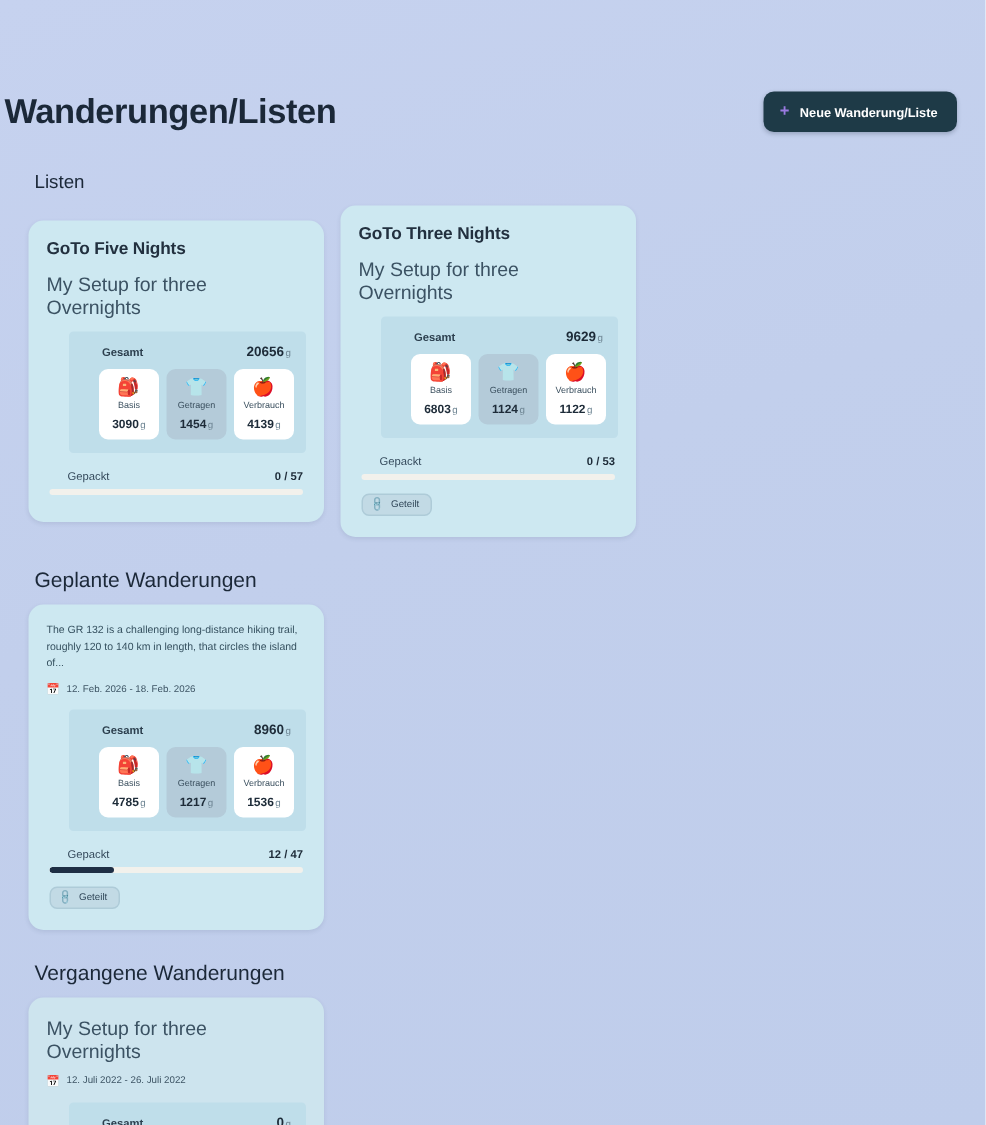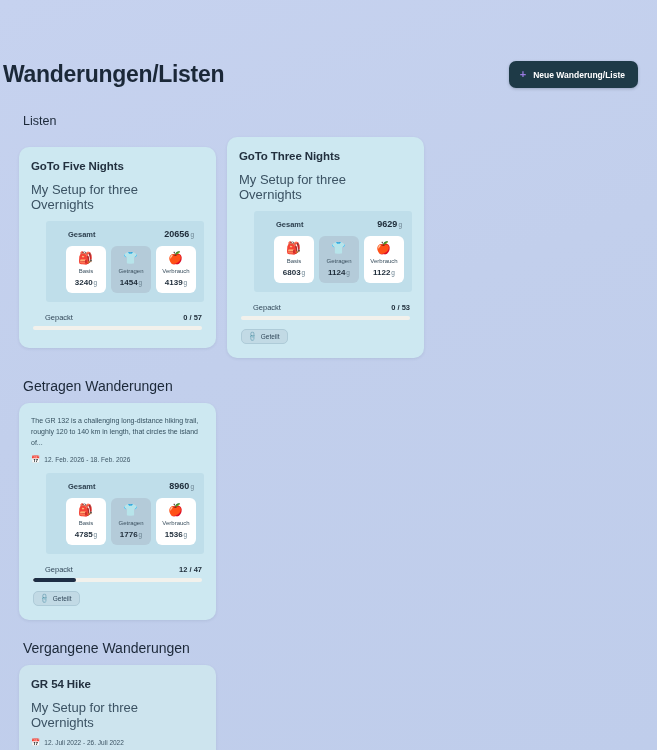--- a/index.html
+++ b/index.html
@@ -244,21 +244,21 @@
           <div class="card-sub">My Setup for three Overnights</div>
           <div class="stats-panel">
             <div class="stats-top">
               <span class="lbl">Gesamt</span>
               <span class="val"><span>20656</span><span class="unit">g</span></span>
             </div>
             <div class="stats-boxes">
               <div class="stat-box">
                 <span class="stat-ic">🎒</span>
                 <span class="stat-lbl">Basis</span>
-                <span class="stat-val"><span>3240</span><span class="unit">g</span></span>
+                <span class="stat-val"><span>3090</span><span class="unit">g</span></span>
               </div>
               <div class="stat-box mid">
                 <span class="stat-ic">👕</span>
                 <span class="stat-lbl">Getragen</span>
                 <span class="stat-val"><span>1454</span><span class="unit">g</span></span>
               </div>
               <div class="stat-box">
                 <span class="stat-ic">🍎</span>
                 <span class="stat-lbl">Verbrauch</span>
                 <span class="stat-val"><span>4139</span><span class="unit">g</span></span>
@@ -301,40 +301,40 @@
             <span class="val">0 / 53</span>
           </div><div class="progress-track">
             <div class="progress-fill" style="width:0%"></div>
           </div><div class="shared-badge">
             <span class="link-ic">🔗</span>
             <span>Geteilt</span>
           </div></article>
       </div>
     </section>
     <section class="section">
-      <h2 class="section-title big">Getragen Wanderungen</h2>
+      <h2 class="section-title big">Geplante Wanderungen</h2>
       <div class="cards-row">
         <article class="card"><div class="card-desc">The GR 132 is a challenging long-distance hiking trail, roughly 120 to 140 km in length, that circles the island of...</div><div class="card-date">
             <span class="cal-ic">📅</span>
             <span>12. Feb. 2026 - 18. Feb. 2026</span>
           </div><div class="stats-panel">
             <div class="stats-top">
               <span class="lbl">Gesamt</span>
               <span class="val"><span>8960</span><span class="unit">g</span></span>
             </div>
             <div class="stats-boxes">
               <div class="stat-box">
                 <span class="stat-ic">🎒</span>
                 <span class="stat-lbl">Basis</span>
                 <span class="stat-val"><span>4785</span><span class="unit">g</span></span>
               </div>
               <div class="stat-box mid">
                 <span class="stat-ic">👕</span>
                 <span class="stat-lbl">Getragen</span>
-                <span class="stat-val"><span>1776</span><span class="unit">g</span></span>
+                <span class="stat-val"><span>1217</span><span class="unit">g</span></span>
               </div>
               <div class="stat-box">
                 <span class="stat-ic">🍎</span>
                 <span class="stat-lbl">Verbrauch</span>
                 <span class="stat-val"><span>1536</span><span class="unit">g</span></span>
               </div>
             </div>
           </div><div class="progress-head">
             <span class="lbl">Gepackt</span>
             <span class="val">12 / 47</span>
@@ -343,21 +343,20 @@
           </div><div class="shared-badge">
             <span class="link-ic">🔗</span>
             <span>Geteilt</span>
           </div></article>
       </div>
     </section>
     <section class="section">
       <h2 class="section-title big">Vergangene Wanderungen</h2>
       <div class="cards-row">
         <article class="card faded">
-          <div class="card-title">GR 54 Hike</div>
           <div class="card-sub">My Setup for three Overnights</div>
           <div class="card-date">
             <span class="cal-ic">📅</span>
             <span>12. Juli 2022 - 26. Juli 2022</span>
           </div>
           <div class="stats-panel">
             <div class="stats-top">
               <span class="lbl">Gesamt</span>
               <span class="val"><span>0</span><span class="unit">g</span></span>
             </div>

